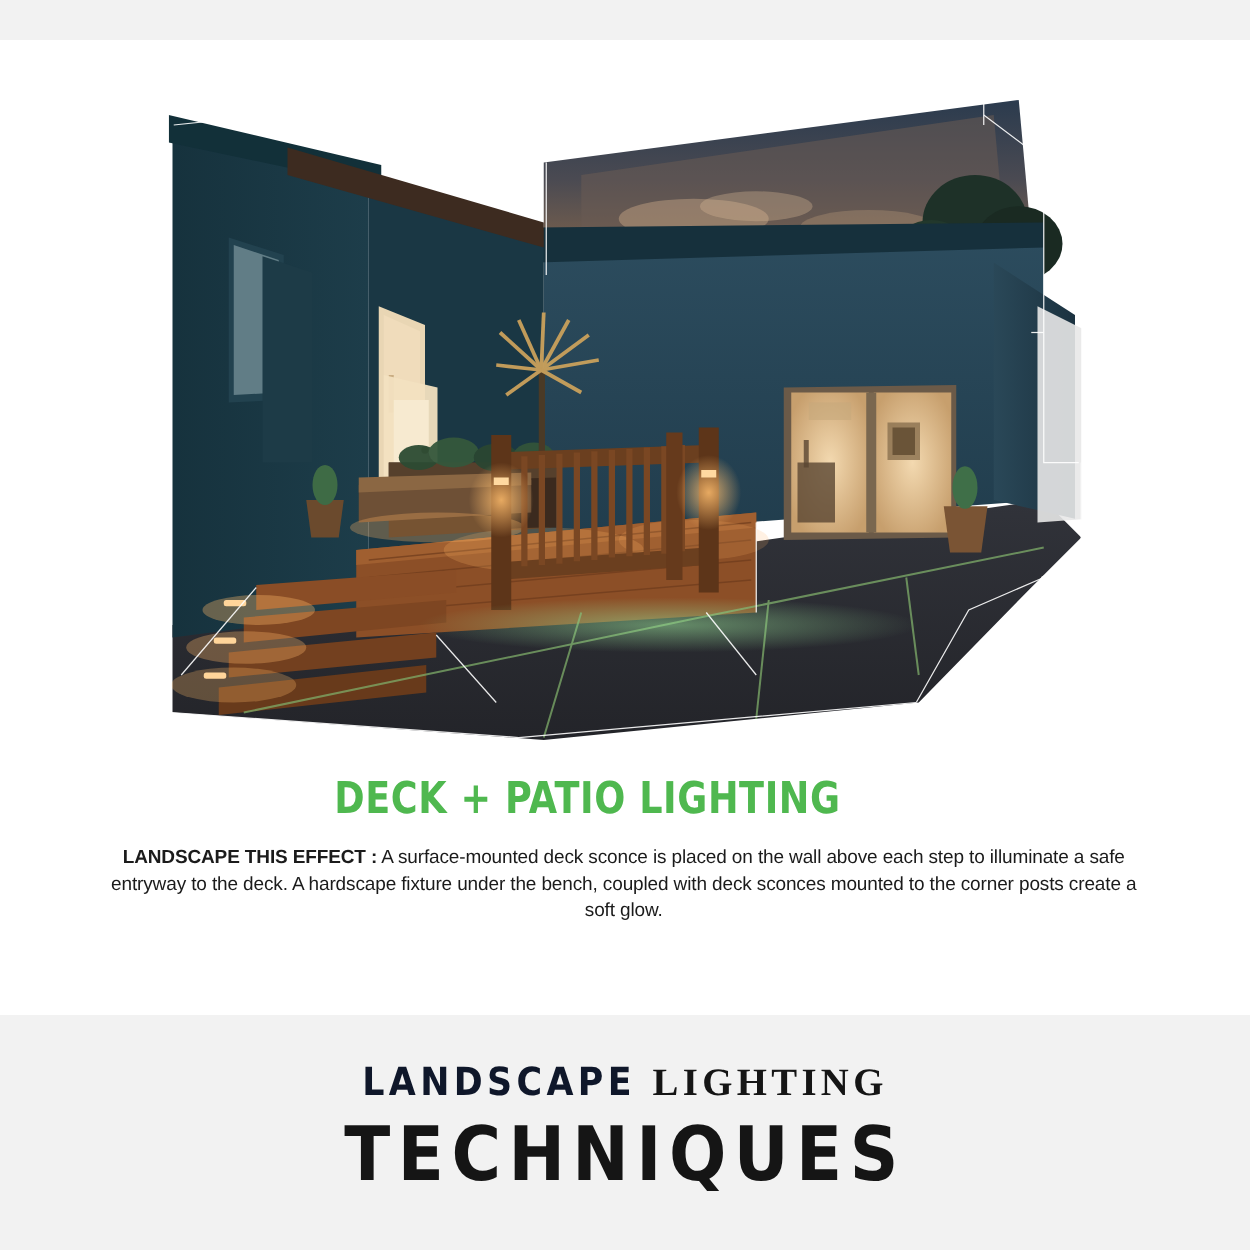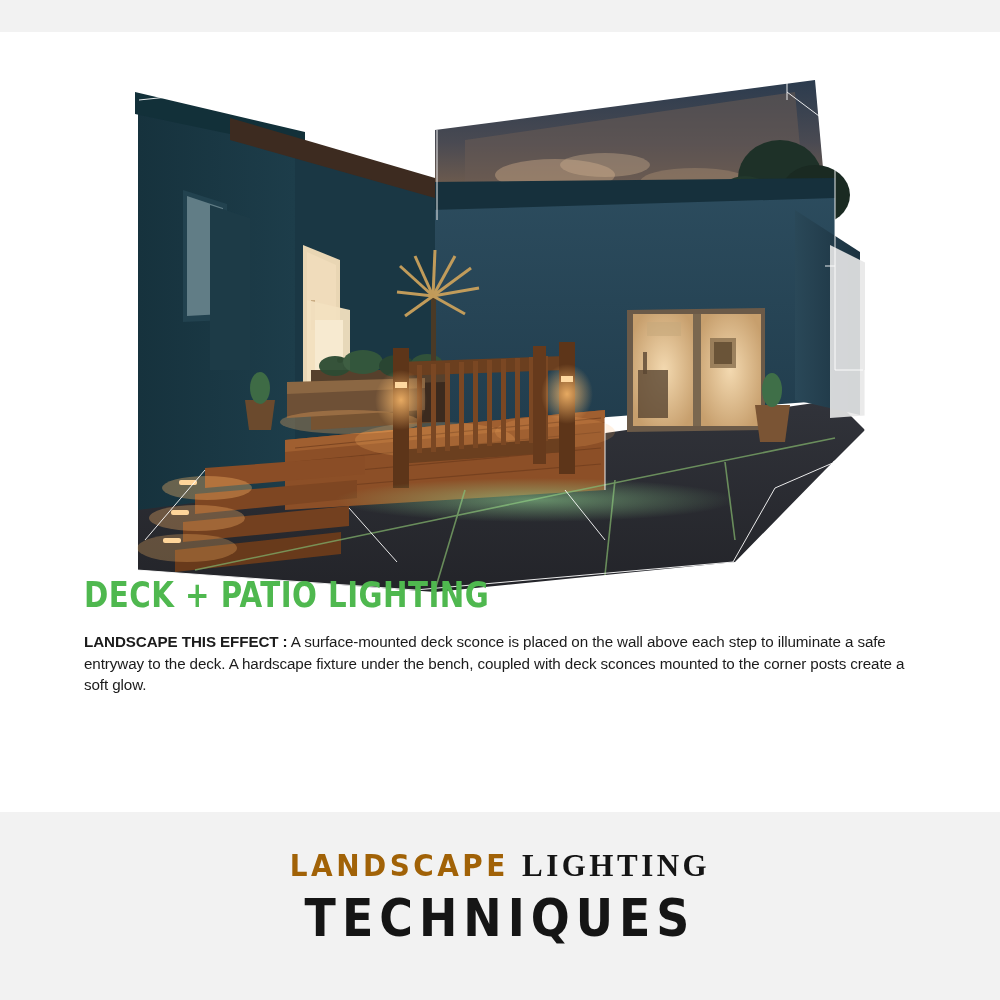--- a/index.html
+++ b/index.html
@@ -44,22 +44,23 @@
     height: 530px;
   }
   .illus-svg {
     display: block;
   }
 
   
   .text-block {
     position: absolute;
     left: 84px;
-    top: 546px;
+    top: 590px;
     width: 830px;
+    text-align: center;
   }
   .headline {
     font-family: "DejaVu Sans Condensed", "Liberation Sans Narrow", "Liberation Sans", sans-serif;
     font-weight: bold;
     font-size: 35px;
     letter-spacing: 0.5px;
     color: #4fb84f;
     margin: 0 0 18px 0;
     line-height: 1;
     transform: scaleX(0.93);
@@ -92,26 +93,26 @@
     box-sizing: border-box;
   }
   .footer-line1 {
     font-family: "DejaVu Sans Condensed", "Liberation Sans Narrow", "Liberation Sans", sans-serif;
     font-weight: bold;
     font-size: 31px;
     letter-spacing: 3.5px;
     line-height: 1;
     white-space: nowrap;
   }
-  .footer-line1 .word-green { color: #a16207; }
+  .footer-line1 .word-green { color: #0f172a; }
   .footer-line1 .word-dark  { color: #151515; font-family: Liberation Serif, serif; }
   .footer-line2 {
     font-family: "DejaVu Sans Condensed", "Liberation Sans Narrow", "Liberation Sans", sans-serif;
     font-weight: bold;
-    font-size: 51px;
+    font-size: 60px;
     letter-spacing: 6px;
     color: #151515;
     line-height: 1;
     margin-top: 12px;
     white-space: nowrap;
   }
 </style>
 </head>
 <body>
 

